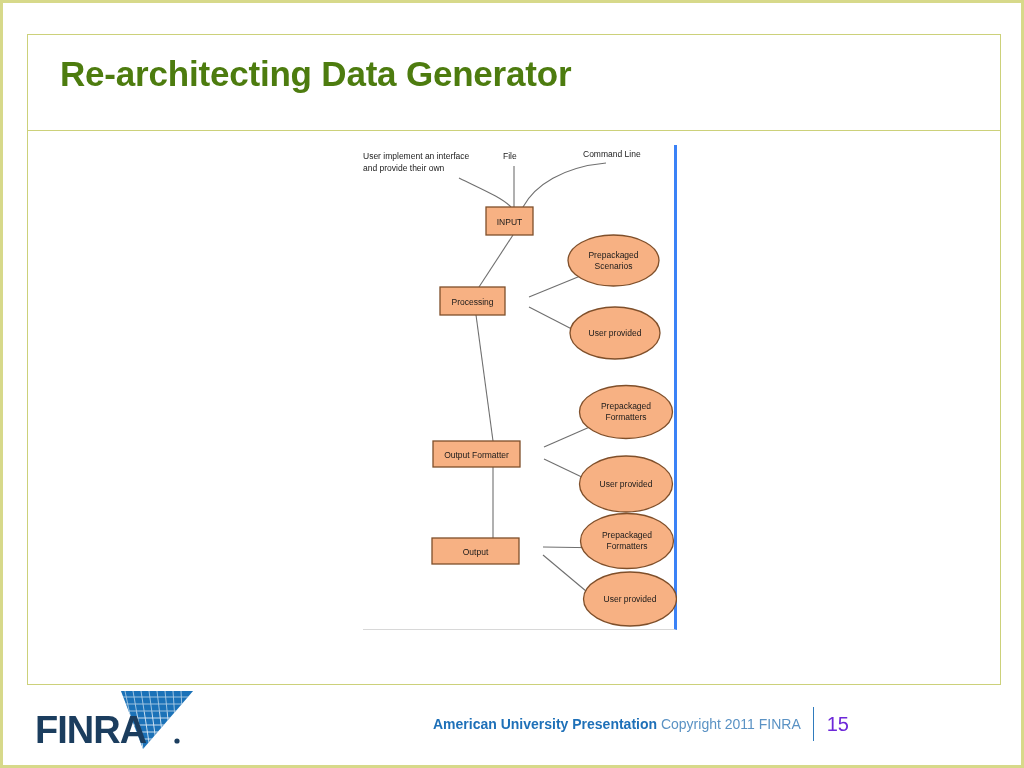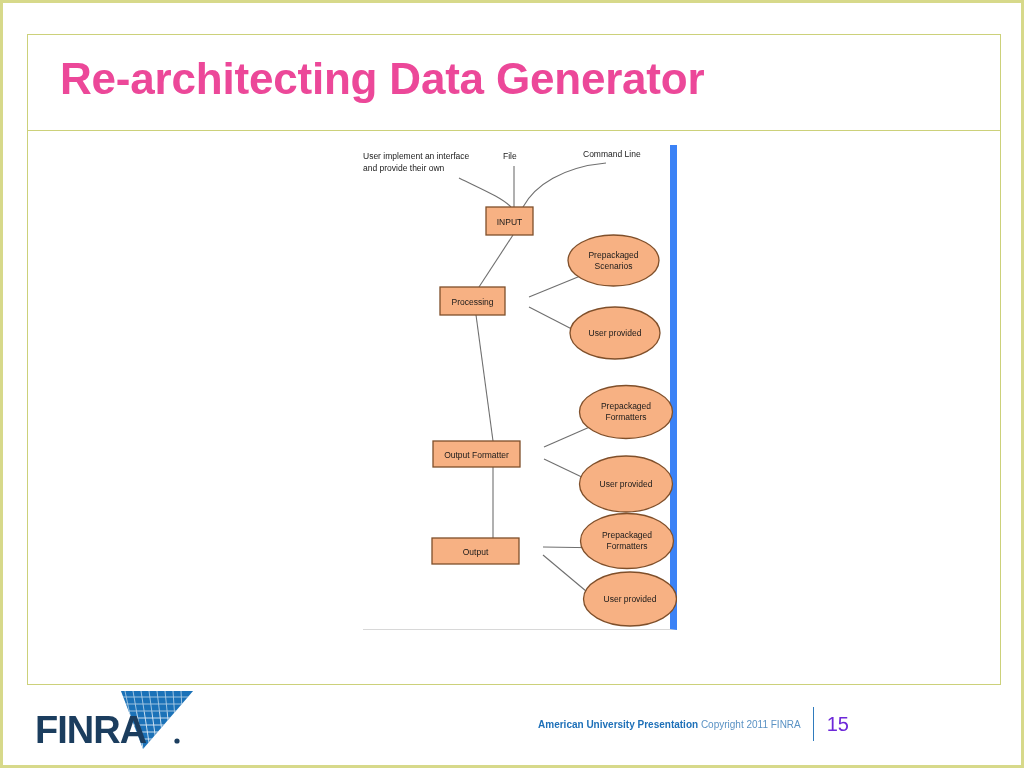--- a/index.html
+++ b/index.html
@@ -37,34 +37,34 @@
     top: 0;
     width: 100%;
     height: 96px;
     border-bottom: 1px solid #ccd17a;
     box-sizing: border-box;
   }
   .slide-title {
     position: absolute;
     left: 32px;
     top: 19px;
-    font-size: 44px;
+    font-size: 35px;
     font-weight: bold;
-    color: #ec4899;
+    color: #4d7c0f;
     letter-spacing: -0.2px;
     white-space: nowrap;
   }
   
   .diagram-frame {
     position: absolute;
     left: 335px;   
     top: 110px;    
     width: 314px;
     height: 485px;
-    border-right: 7px solid #3b82f6;
+    border-right: 3px solid #3b82f6;
     border-bottom: 1px solid #d8d8d8;
     box-sizing: border-box;
   }
   .diagram-svg {
     position: absolute;
     left: 0;
     top: 0;
   }
   
   .footer {
@@ -81,21 +81,21 @@
   }
   .footer-right {
     position: absolute;
     right: 26px;
     top: 22px;
     display: flex;
     align-items: center;
     height: 34px;
   }
   .footer-credit {
-    font-size: 10px;
+    font-size: 14px;
     white-space: nowrap;
     padding-right: 12px;
   }
   .credit-strong {
     font-weight: bold;
     color: #1e70b8;
   }
   .credit-light {
     font-weight: normal;
     color: #5a92c4;

